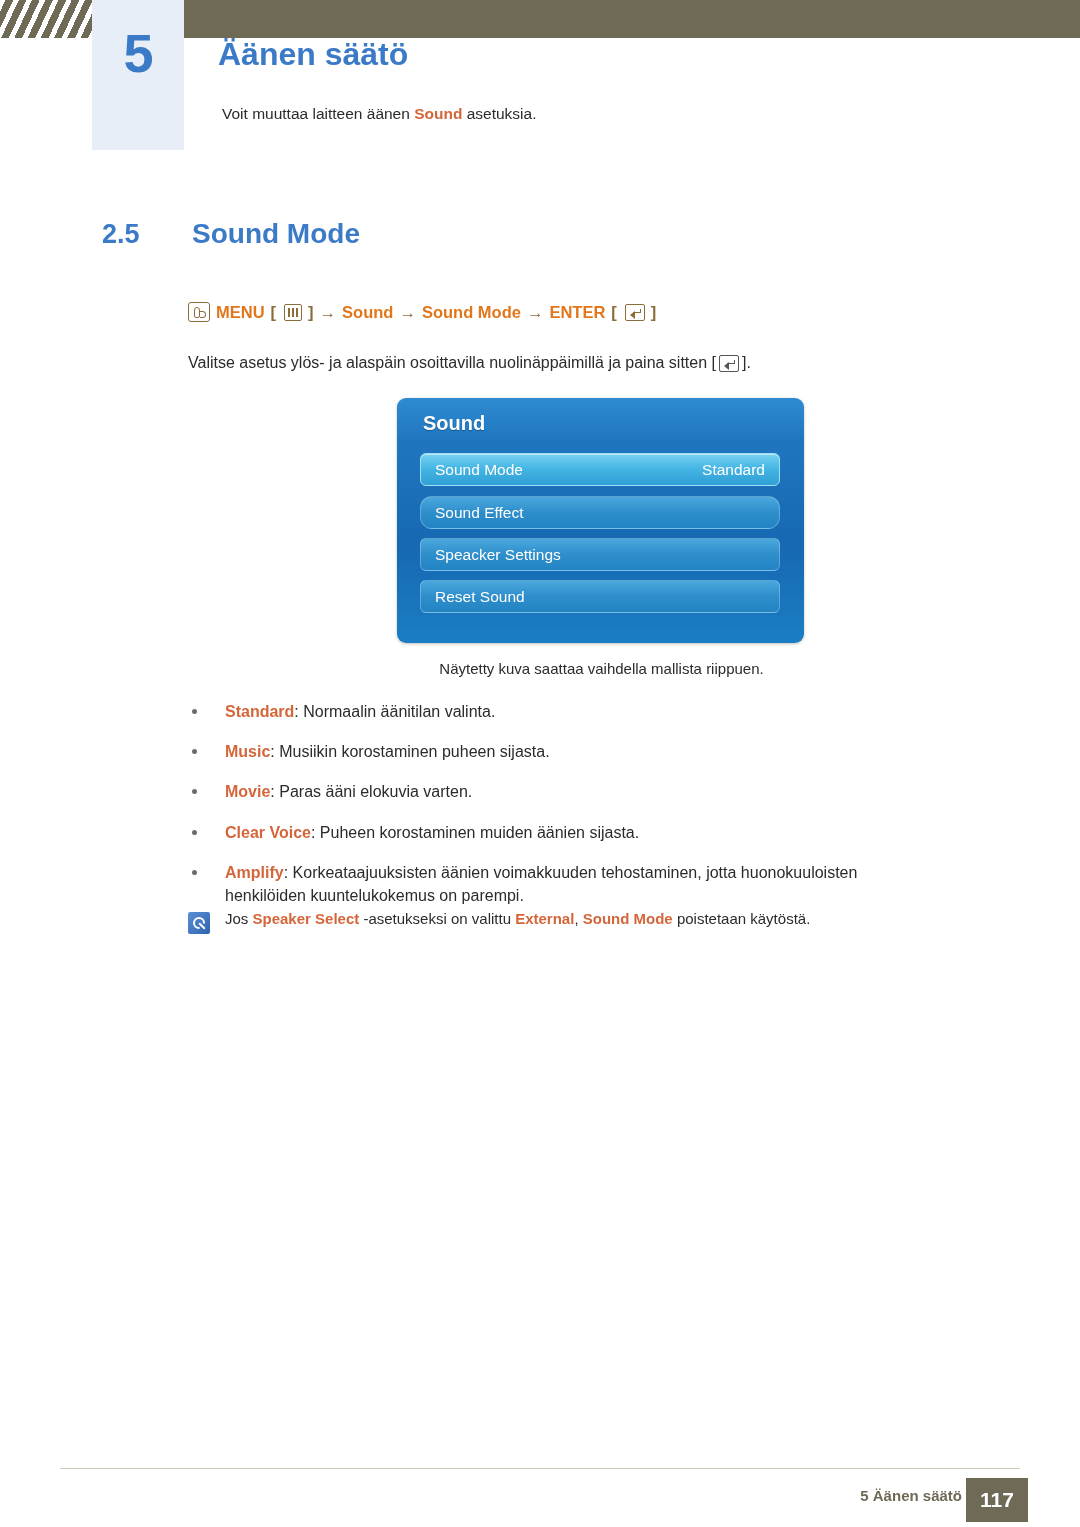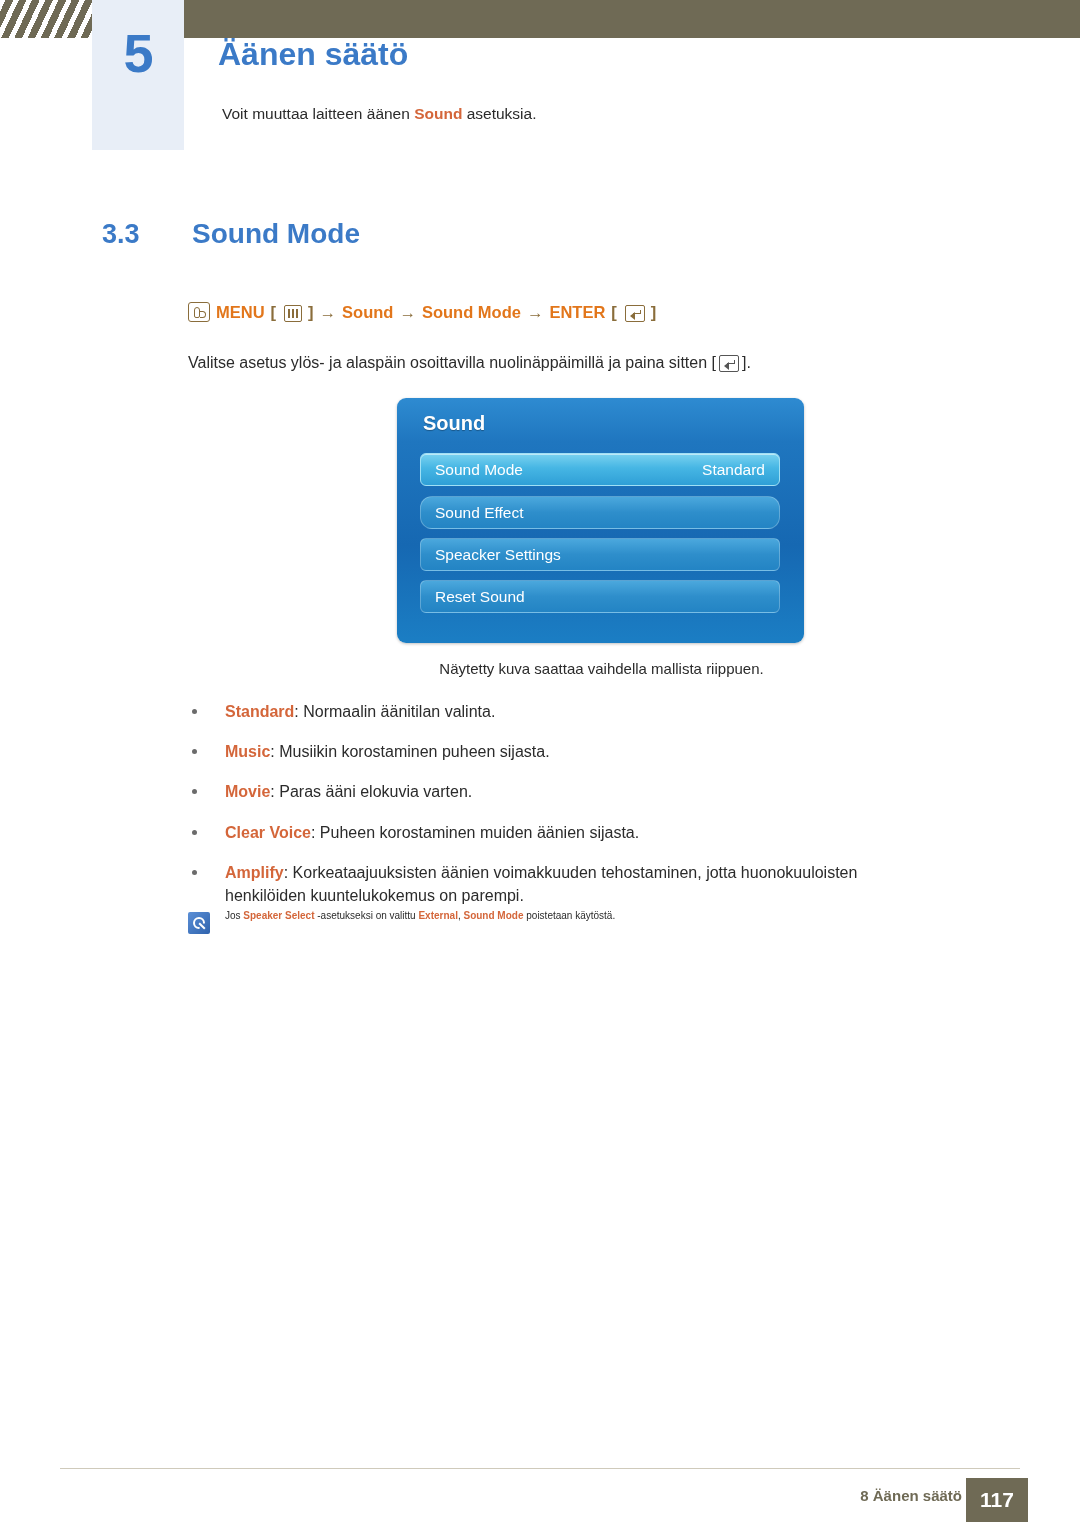--- a/index.html
+++ b/index.html
@@ -82,21 +82,21 @@
     font-size: 28px;
     font-weight: bold;
     color: #3b7ac7;
   }
 
   
   .path-line {
     position: absolute;
     left: 188px; top: 302px;
     display: flex;
-    align-items: flex-end;
+    align-items: center;
     font-size: 16.5px;
     font-weight: bold;
   }
   .path-line .orange { color: #e2761b; }
   .path-line .brown  { color: #8a6d3b; }
   .path-line span { margin-right: 6px; }
   .icon-hand {
     display: inline-block;
     width: 22px; height: 20px;
     border: 1.4px solid #8a6d3b;
@@ -264,21 +264,21 @@
   .bullet b.term {
     color: #d4663a;
     font-weight: bold;
   }
 
   
   .note {
     position: absolute;
     left: 188px; top: 910px;
     width: 760px;
-    font-size: 10px;
+    font-size: 15px;
     color: #2b2b2b;
     display: flex;
     align-items: flex-start;
   }
   .note-icon {
     width: 22px; height: 22px;
     background: linear-gradient(135deg,#5b8fd6 0%, #2f63ad 100%);
     border-radius: 2px;
     position: relative;
     flex: 0 0 auto;
@@ -340,21 +340,21 @@
   <div class="header-hatch"></div>
 </div>
 <div class="chapter-num-box">
   <div class="chapter-num">5</div>
 </div>
 <div class="chapter-title">Äänen säätö</div>
 <div class="chapter-sub">
   <span>Voit muuttaa laitteen äänen </span><span class="hl">Sound</span><span> asetuksia.</span>
 </div>
 
-<div class="sec-num">3.3</div>
+<div class="sec-num">2.5</div>
 <div class="sec-title">Sound Mode</div>
 
 <div class="path-line">
   <span class="icon-hand"></span>
   <span class="orange">MENU</span>
   <span class="bracket">[</span>
   <span class="icon-menu-bars">
       <i></i>
       <i></i>
       <i></i>
@@ -414,14 +414,14 @@
 </div>
 
 <div class="note">
   <div class="note-icon"></div>
   <div>
     <span>Jos </span><span class="hl-orange">Speaker Select</span><span> -asetukseksi on valittu </span><span class="hl-orange">External</span><span>, </span><span class="hl-orange">Sound Mode</span><span> poistetaan käytöstä.</span>
   </div>
 </div>
 
 <div class="footer-line"></div>
-<div class="footer-text">8 Äänen säätö</div>
+<div class="footer-text">5 Äänen säätö</div>
 <div class="footer-page">117</div>
 
 </body></html>

